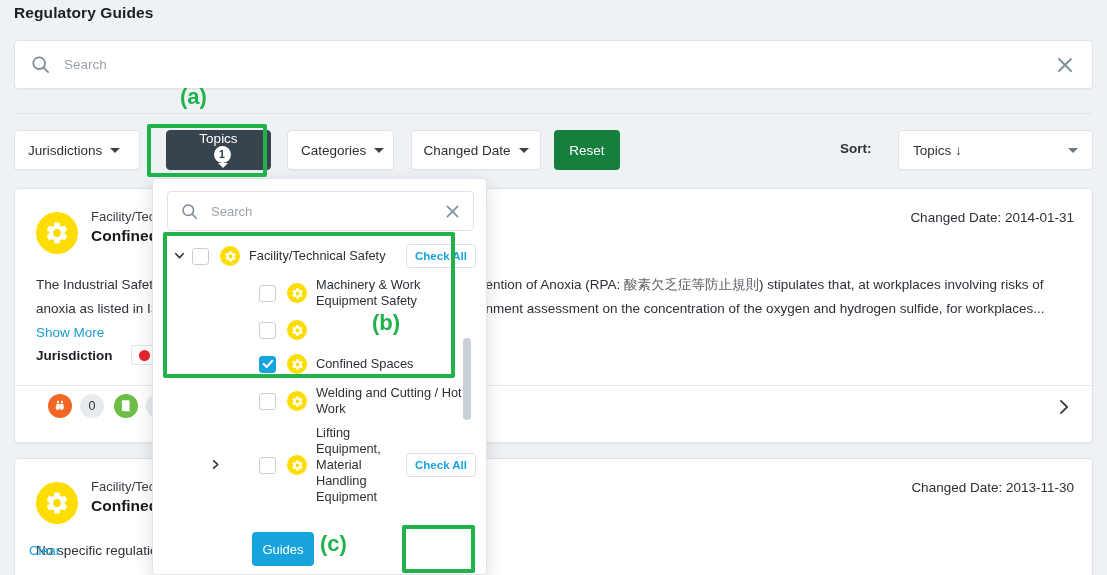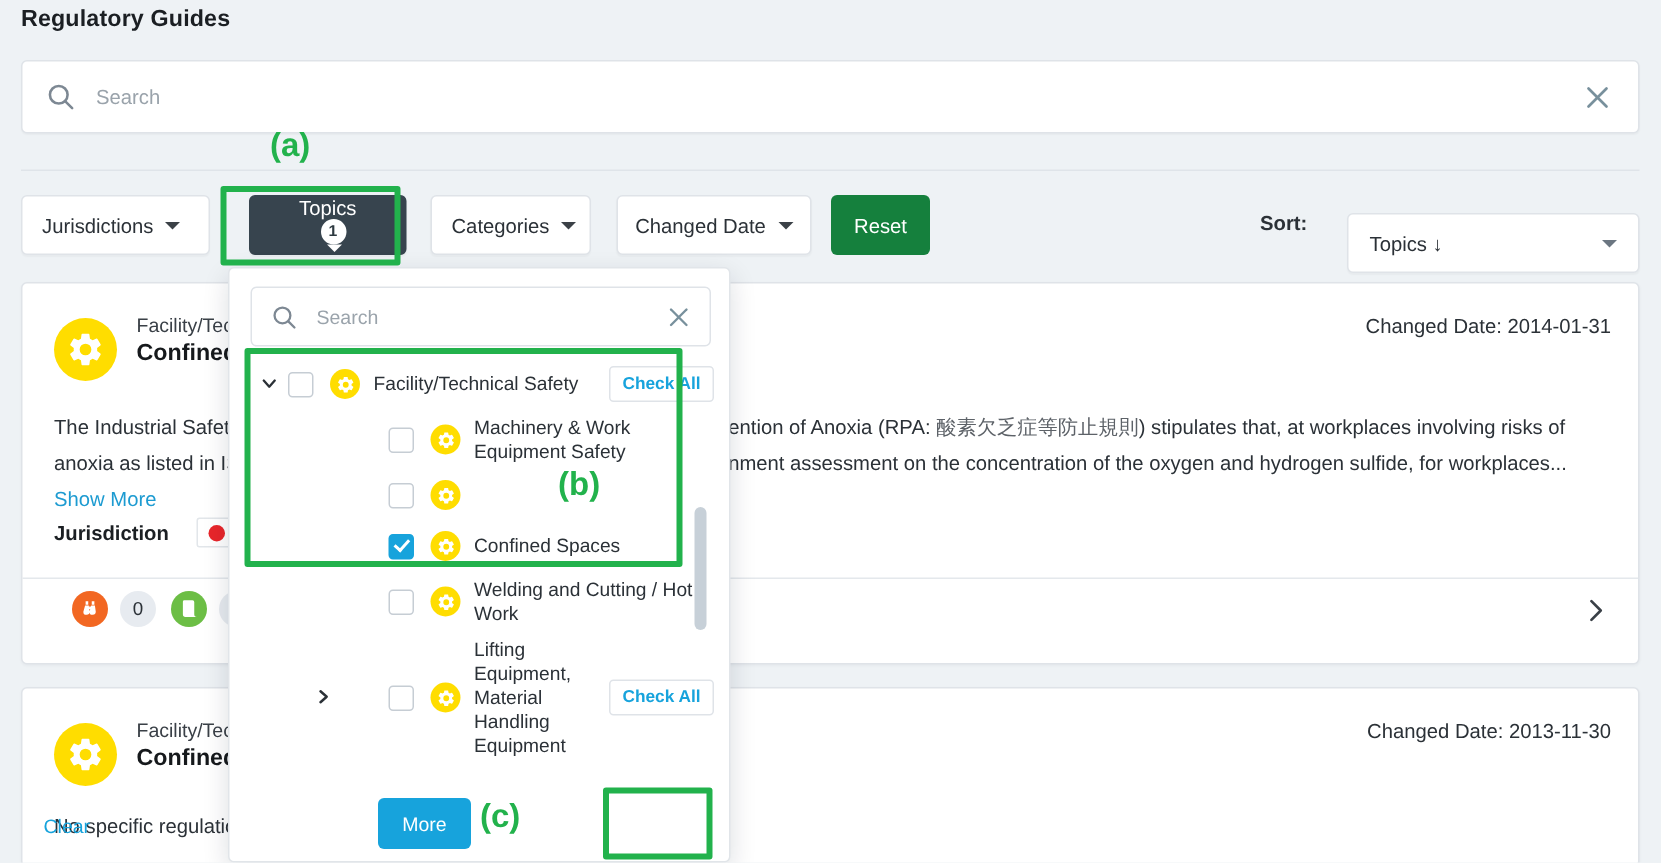--- a/index.html
+++ b/index.html
@@ -122,21 +122,21 @@
     display:flex; align-items:center; justify-content:center;
     cursor: pointer;
   }
   .sort-label {
     position: absolute;
     left: 826px; top: 11px;
     font-size: 13.5px; font-weight: bold; color: #2b3137;
   }
   #sort-select {
     position: absolute;
-    left: 884px; top: 12px;
+    left: 884px; top: 0;
     width: 195px; height: 40px;
     background: #fff;
     border: 1px solid #dfe3e8;
     border-radius: 4px;
     display: flex; align-items: center;
     padding: 0 14px;
     font-size: 13.5px; color: #2b3137;
     cursor: pointer;
     box-shadow: 0 1px 1px rgba(16,24,40,.03);
   }
@@ -609,20 +609,20 @@
           </svg>
         </span>
         <span class="tlabel">Pressure Vessels/Systems</span>
       </div>
     </div>
 
 </div>
 
 <div class="tree-scrollbar"></div>
 <div id="clear-link">Clear</div>
-<div id="apply-btn">More</div>
+<div id="apply-btn">Guides</div>
 
 <div class="anno-box" id="anno-a-box"></div>
 <div class="anno-box" id="anno-b-box"></div>
 <div class="anno-box" id="anno-c-box"></div>
 <div class="anno-label" id="anno-a-lbl">(a)</div>
 <div class="anno-label" id="anno-b-lbl">(b)</div>
 <div class="anno-label" id="anno-c-lbl">(c)</div>
 
 </body></html>

